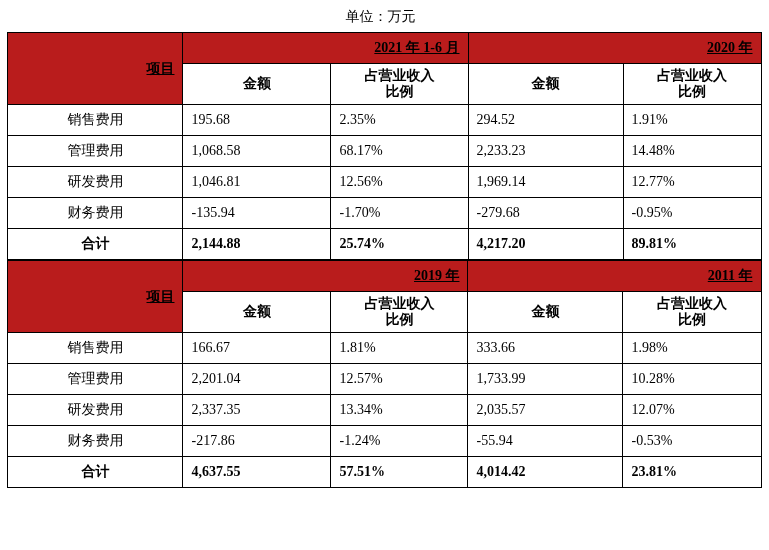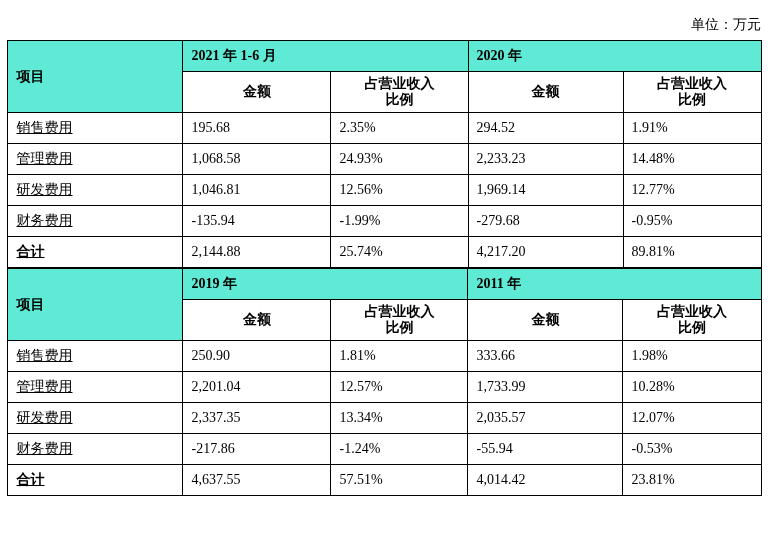--- a/index.html
+++ b/index.html
@@ -14,57 +14,57 @@
     color: #000000;
     overflow: hidden;
   }
   .page {
     position: relative;
     width: 769px;
     height: 550px;
     box-sizing: border-box;
   }
   .unit-line {
-    text-align: right;
+    text-align: center;
     font-size: 14px;
-    padding: 16px 8px 6px 0;
+    padding: 8px 8px 6px 0;
     font-family: "Liberation Serif", "DejaVu Serif", serif;
   }
   table.fin {
     border-collapse: collapse;
     table-layout: fixed;
     width: 753px;
     margin: 0 auto;
     font-size: 14px;
   }
   table.fin td {
     border: 1px solid #000000;
     padding: 4px 8px;
     height: 22px;
     vertical-align: middle;
     font-family: "Liberation Serif", "DejaVu Serif", serif;
   }
   .hdr {
-    text-align: left;
-    font-weight: bold;
-    background: #5eead4;
+    text-align: right;
+    font-weight: bold;
+    background: #b91c1c;
+    text-decoration: underline;
   }
   .rowlabel {
-    text-align: left;
-    text-decoration: underline;
+    text-align: center;
   }
   .num {
     text-align: left;
     padding-right: 10px;
   }
   .total td {
     font-weight: bold;
   }
   .total .num {
-    font-weight: normal;
+    font-weight: bold;
   }
   .hdr-sub {
     text-align: center;
     font-weight: bold;
     line-height: 1.15;
   }
   col.c1 { width: 175px; }
   col.c2 { width: 148px; }
   col.c3 { width: 137px; }
   col.c4 { width: 155px; }
@@ -106,35 +106,35 @@
       <tr>
         <td class="rowlabel">销售费用</td>
         <td class="num">195.68</td>
         <td class="num">2.35%</td>
         <td class="num">294.52</td>
         <td class="num">1.91%</td>
       </tr>
       <tr>
         <td class="rowlabel">管理费用</td>
         <td class="num">1,068.58</td>
-        <td class="num">24.93%</td>
+        <td class="num">68.17%</td>
         <td class="num">2,233.23</td>
         <td class="num">14.48%</td>
       </tr>
       <tr>
         <td class="rowlabel">研发费用</td>
         <td class="num">1,046.81</td>
         <td class="num">12.56%</td>
         <td class="num">1,969.14</td>
         <td class="num">12.77%</td>
       </tr>
       <tr>
         <td class="rowlabel">财务费用</td>
         <td class="num">-135.94</td>
-        <td class="num">-1.99%</td>
+        <td class="num">-1.70%</td>
         <td class="num">-279.68</td>
         <td class="num">-0.95%</td>
       </tr>
       <tr class="total">
         <td class="rowlabel">合计</td>
         <td class="num">2,144.88</td>
         <td class="num">25.74%</td>
         <td class="num">4,217.20</td>
         <td class="num">89.81%</td>
       </tr>
@@ -162,21 +162,21 @@
           <span>比例</span>
         </td>
         <td class="hdr-sub">金额</td>
         <td class="hdr-sub">
           <span>占营业收入</span><br>
           <span>比例</span>
         </td>
       </tr>
       <tr>
         <td class="rowlabel">销售费用</td>
-        <td class="num">250.90</td>
+        <td class="num">166.67</td>
         <td class="num">1.81%</td>
         <td class="num">333.66</td>
         <td class="num">1.98%</td>
       </tr>
       <tr>
         <td class="rowlabel">管理费用</td>
         <td class="num">2,201.04</td>
         <td class="num">12.57%</td>
         <td class="num">1,733.99</td>
         <td class="num">10.28%</td>

